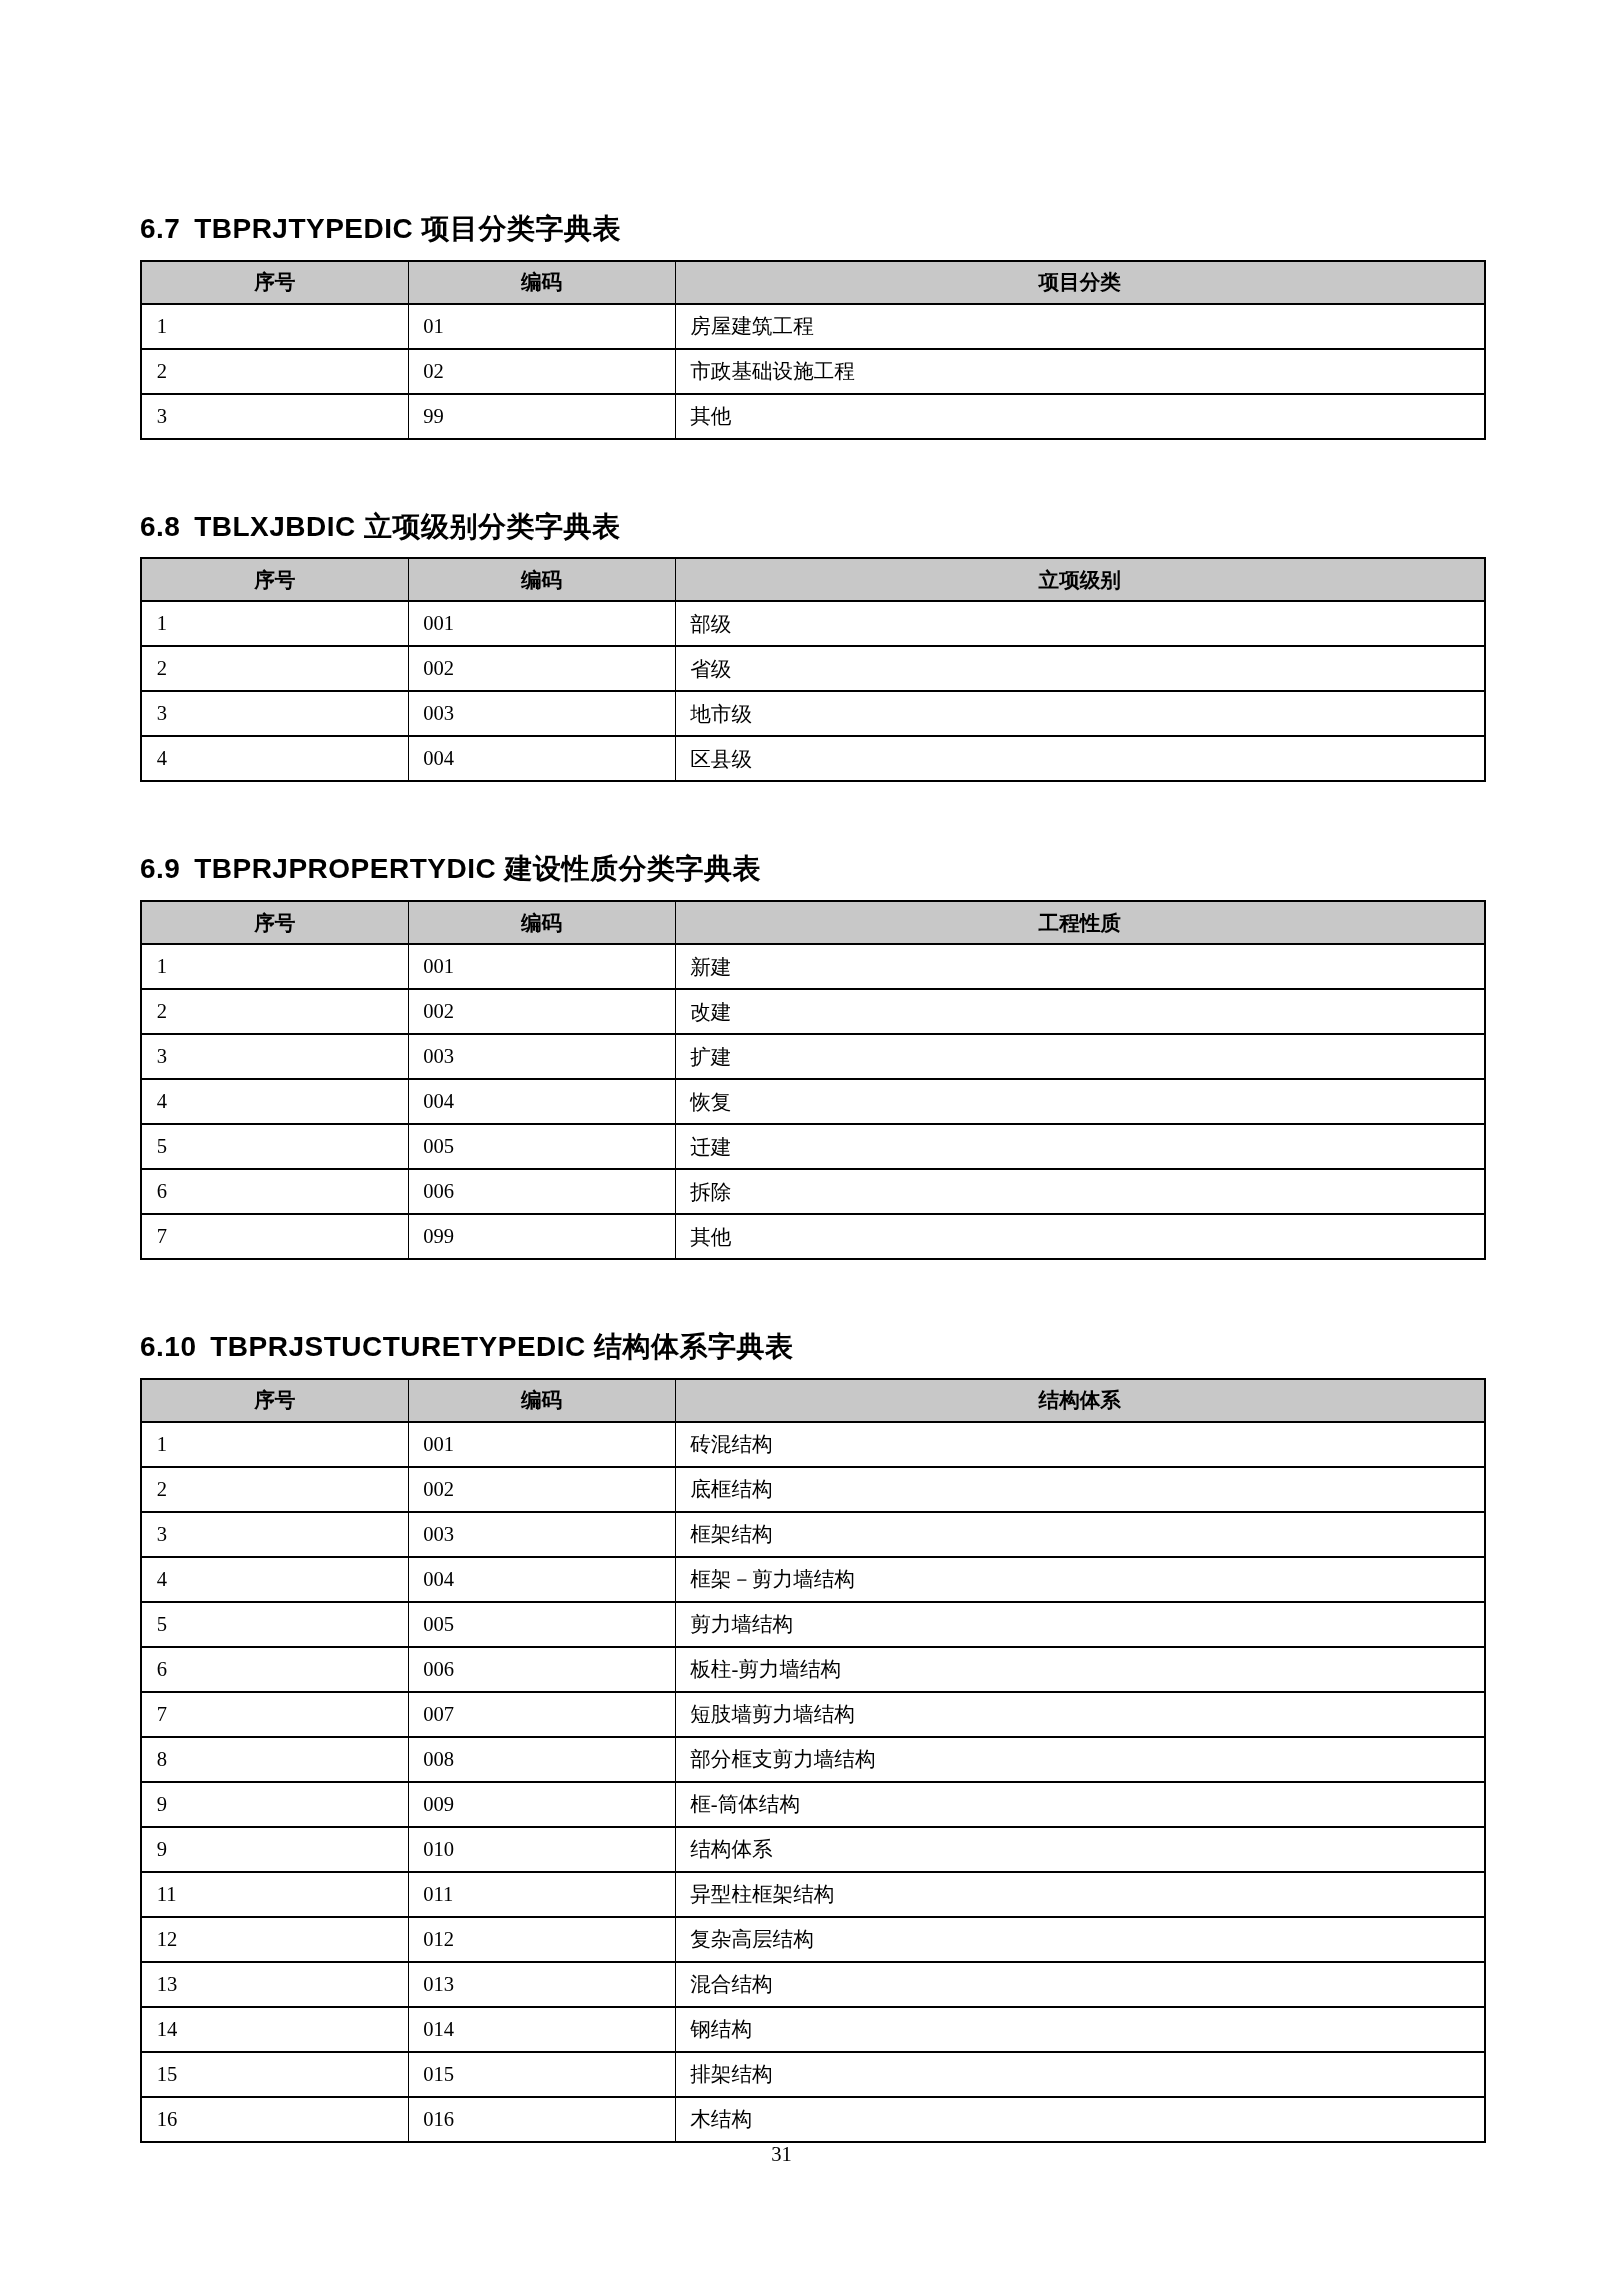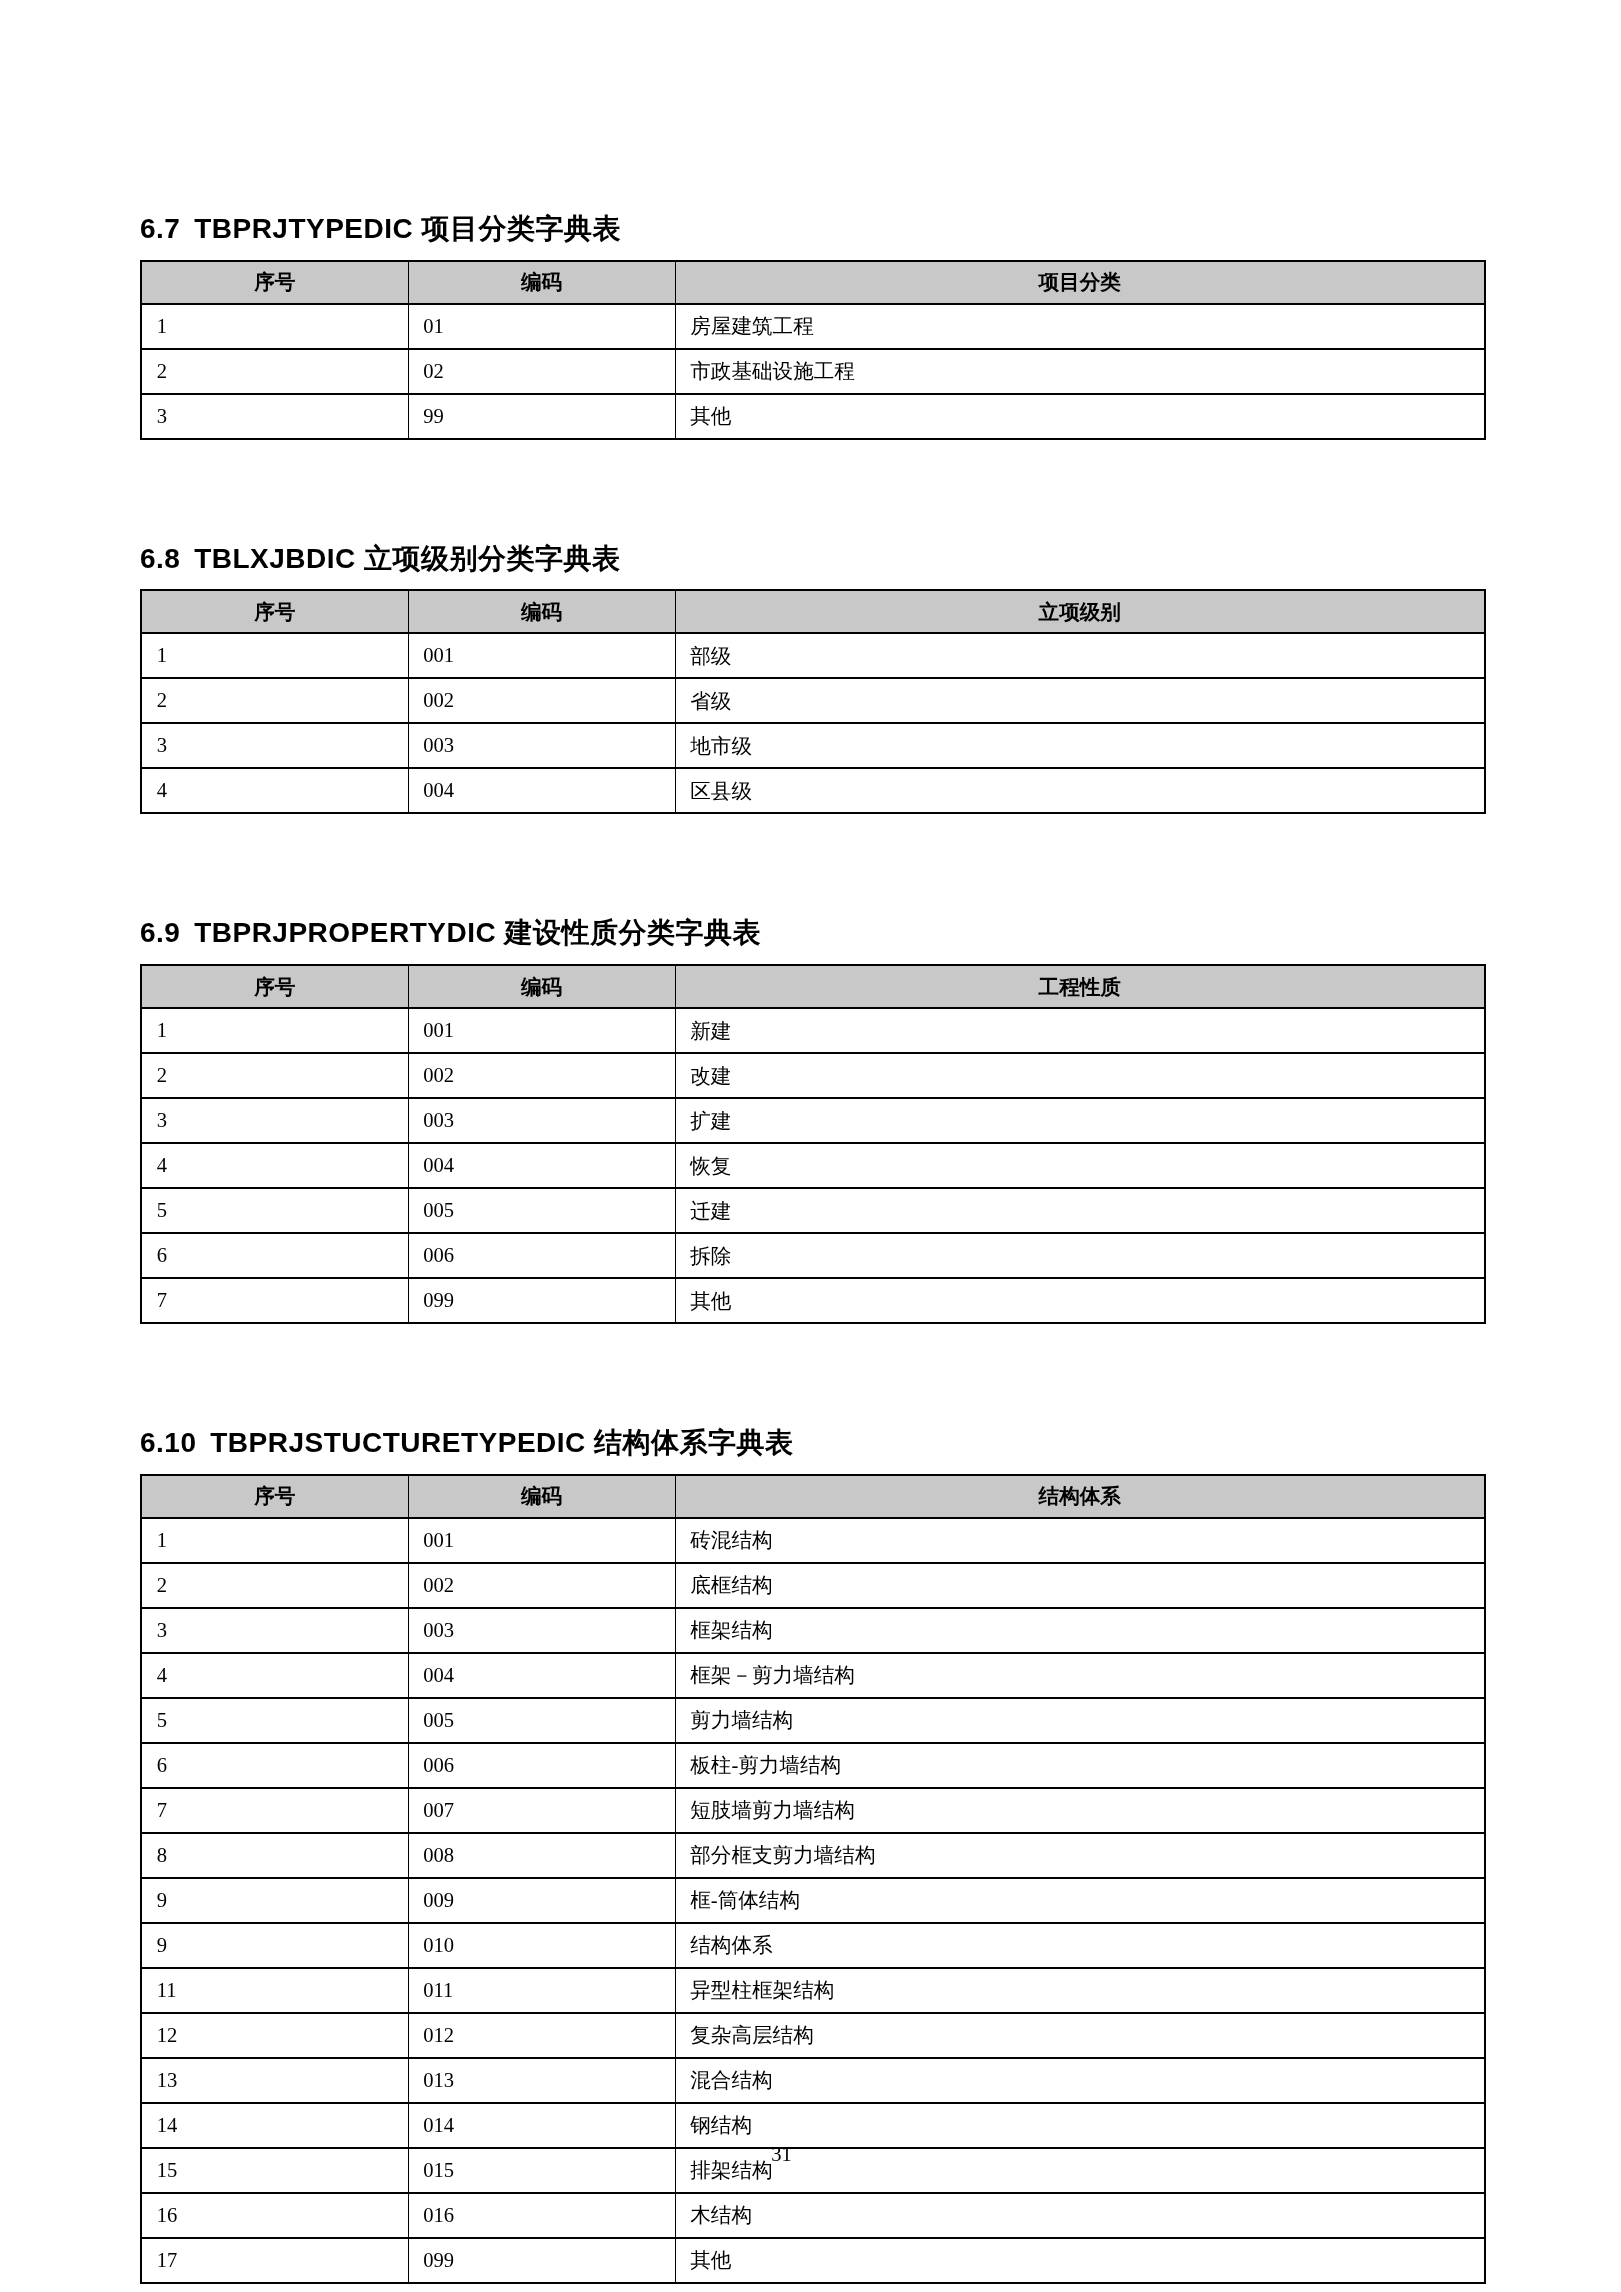--- a/index.html
+++ b/index.html
@@ -17,21 +17,21 @@
     color: #000000;
     overflow: hidden;
   }
   .content {
     position: absolute;
     left: 140px;
     top: 211px;
     width: 1343px;
   }
   .dict-section { margin: 0 0 0 0; }
-  .dict-section + .dict-section { margin-top: 101px; }
+  .dict-section + .dict-section { margin-top: 69px; }
   .section-title {
     font-family: "Liberation Sans", "DejaVu Sans", sans-serif;
     font-weight: bold;
     font-size: 28px;
     line-height: 35px;
     margin: 0 0 13.7px 0;
     letter-spacing: 0.5px;
     white-space: nowrap;
   }
   .section-title .sec-num { margin-right: 13.7px; }
@@ -305,24 +305,19 @@
             <tr>
               <td>15</td>
               <td>015</td>
               <td>排架结构</td>
             </tr>
             <tr>
               <td>16</td>
               <td>016</td>
               <td>木结构</td>
             </tr>
-            <tr>
-              <td>17</td>
-              <td>099</td>
-              <td>其他</td>
-            </tr>
           </tbody>
     </table>
   </section>
 </div>
   <div class="page-number">31</div>
 </div>
 
 
 </body></html>

